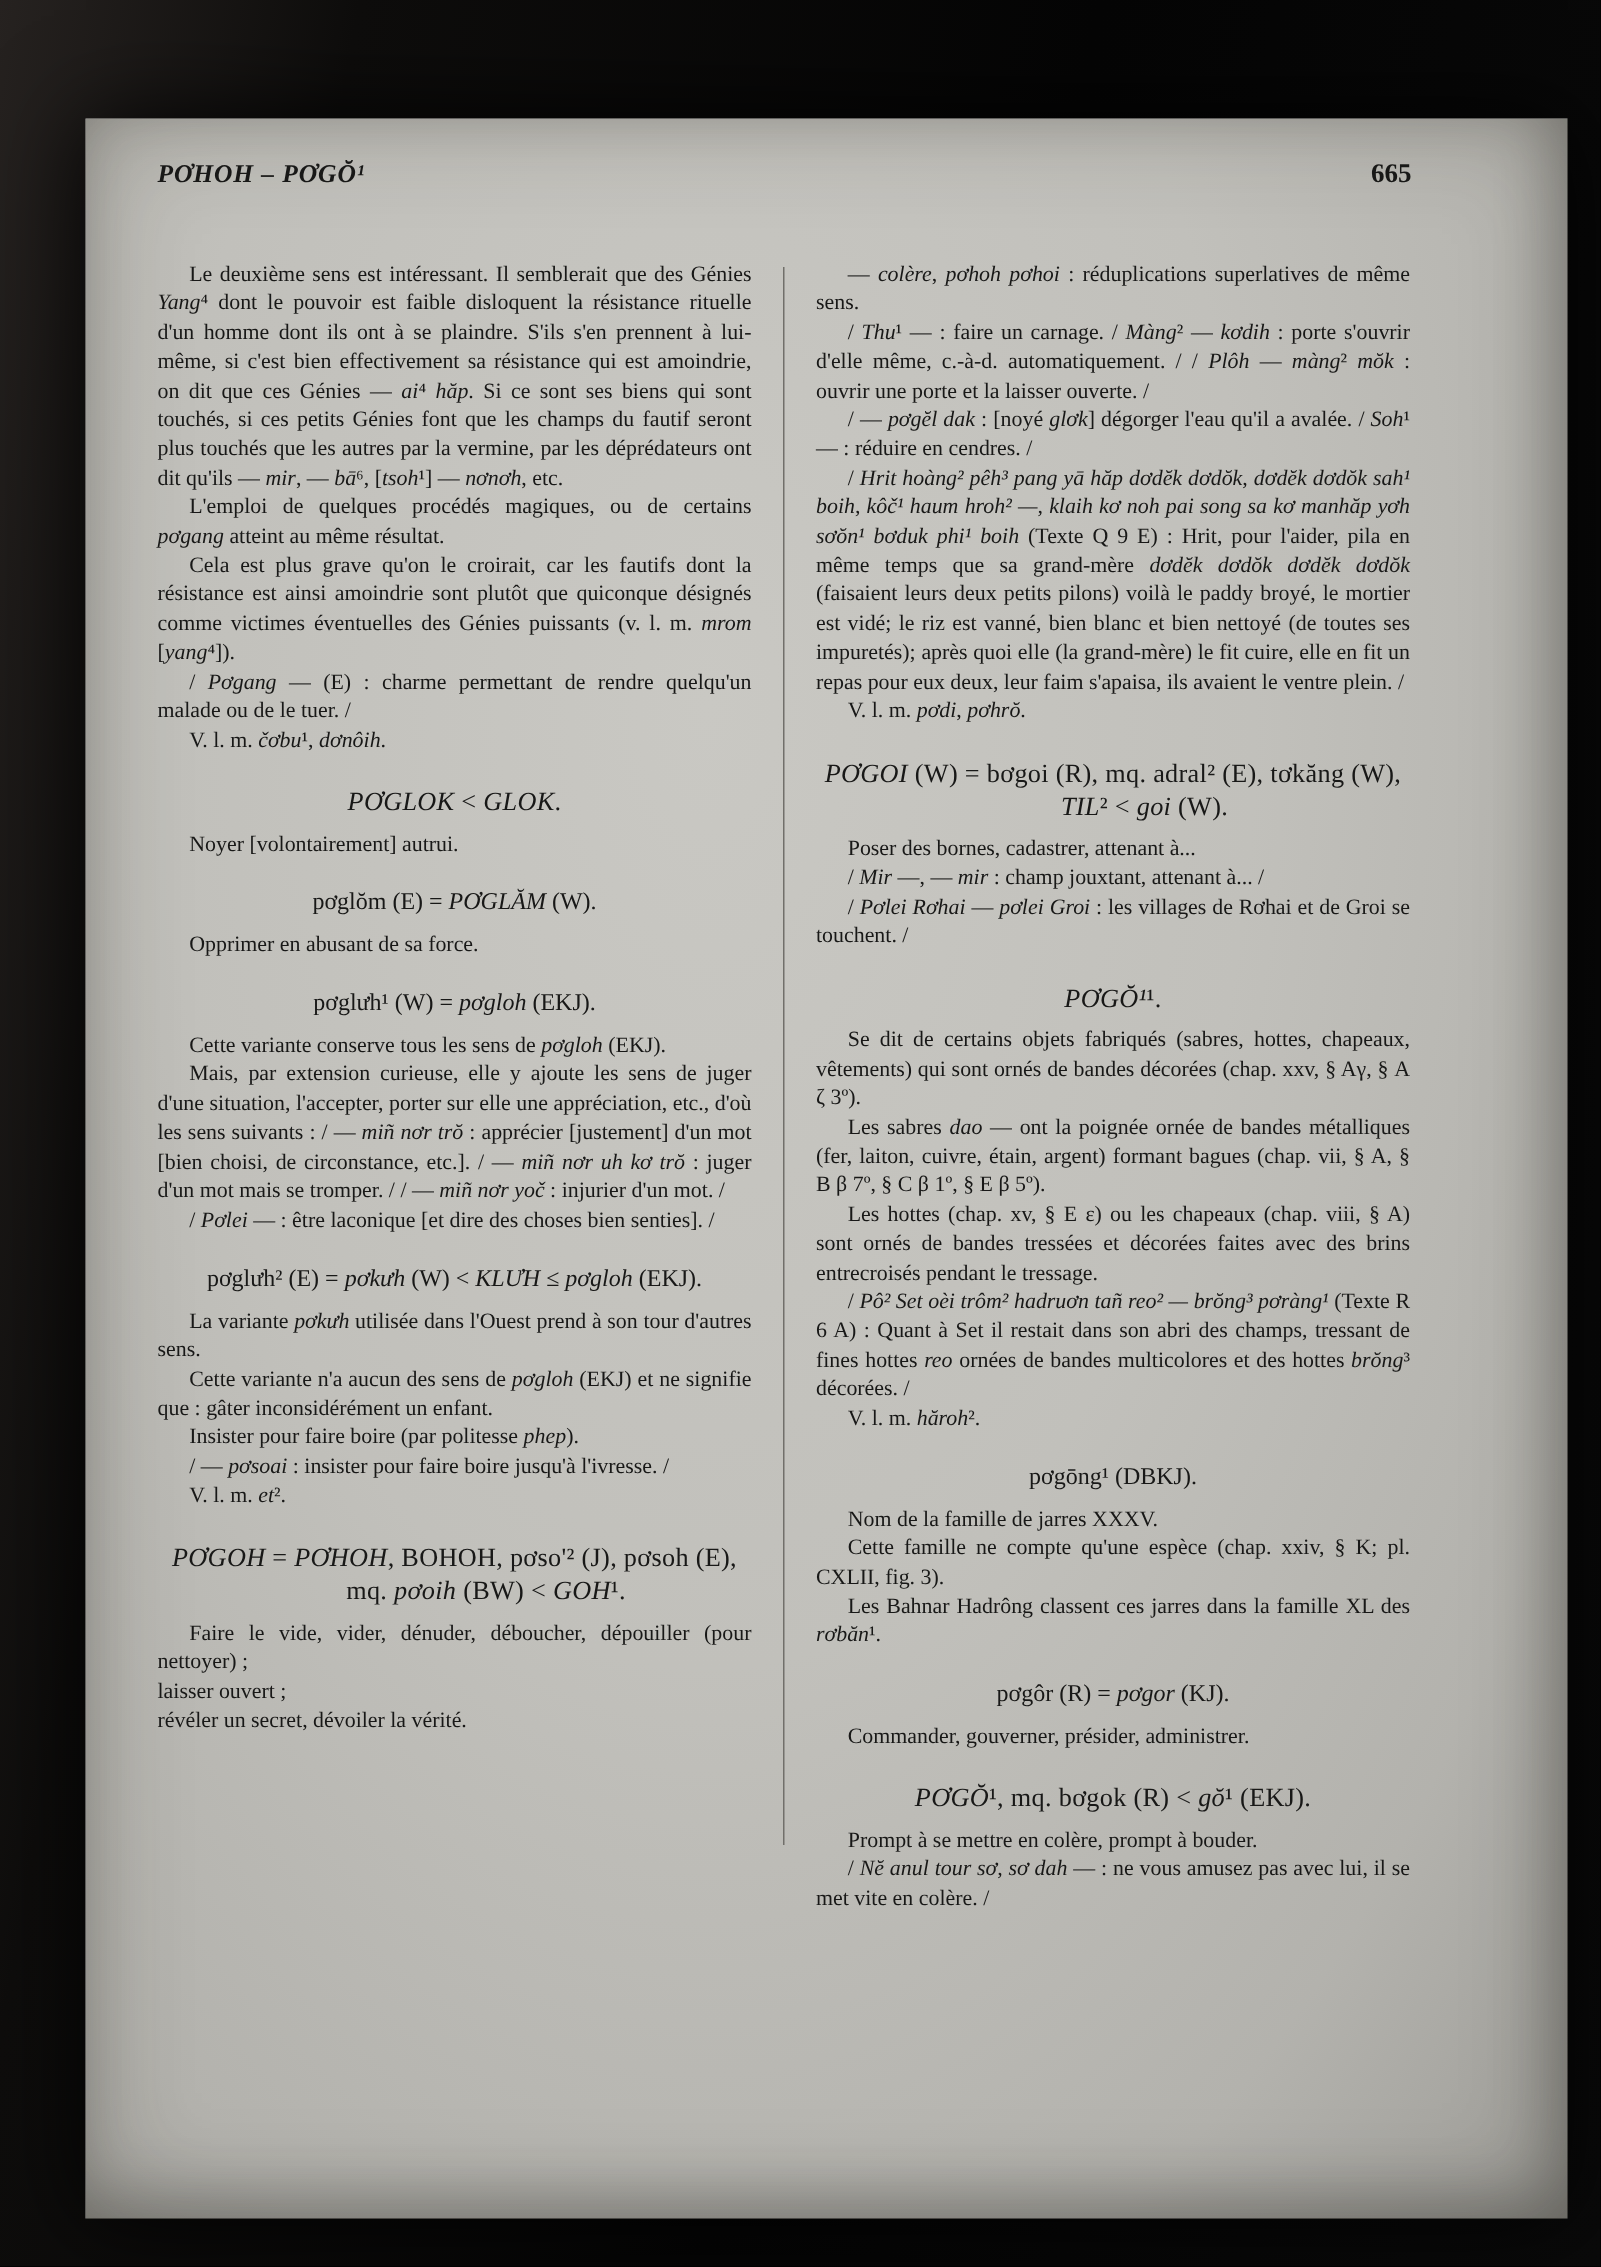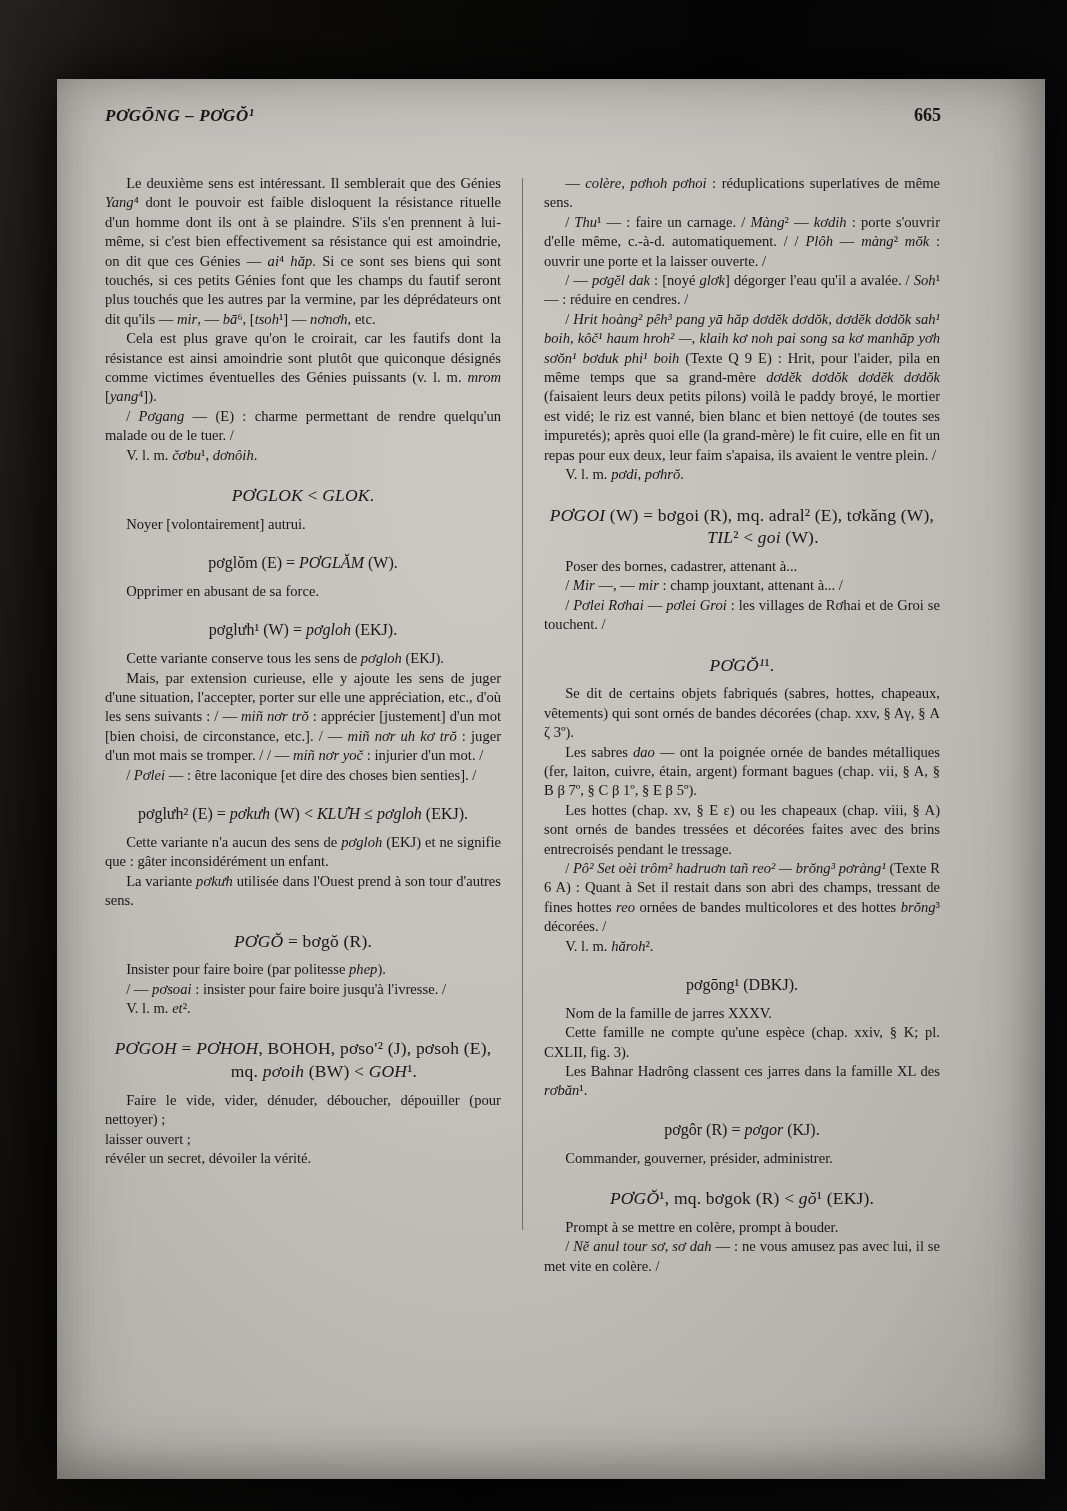--- a/index.html
+++ b/index.html
@@ -50,41 +50,41 @@
   }
   .entry.caps{font-size:17.5px;letter-spacing:.2px;}
   i{font-style:italic;}
 </style>
 </head>
 <body>
 
 <div class="photo">
   <div class="paper">
     <div class="running-head">
-      <span class="title">PƠGŌNG – PƠGŎ¹</span>
+      <span class="title">PƠHOH – PƠGŎ¹</span>
       <span class="pagenum">665</span>
     </div>
     <div class="columns">
       <div class="col">
           <p class="para">Le deuxième sens est intéressant. Il semblerait que des Génies <i>Yang</i>⁴ dont le pouvoir est faible disloquent la résistance rituelle d'un homme dont ils ont à se plaindre. S'ils s'en prennent à lui-même, si c'est bien effectivement sa résistance qui est amoindrie, on dit que ces Génies — <i>ai</i>⁴ <i>hăp</i>. Si ce sont ses biens qui sont touchés, si ces petits Génies font que les champs du fautif seront plus touchés que les autres par la vermine, par les déprédateurs ont dit qu'ils — <i>mir</i>, — <i>bā</i>⁶, [<i>tsoh</i>¹] — <i>nơnơh</i>, etc.</p>
+          <p class="para">L'emploi de quelques procédés magiques, ou de certains <i>pơgang</i> atteint au même résultat.</p>
           <p class="para">Cela est plus grave qu'on le croirait, car les fautifs dont la résistance est ainsi amoindrie sont plutôt que quiconque désignés comme victimes éventuelles des Génies puissants (v. l. m. <i>mrom</i> [<i>yang</i>⁴]).</p>
           <p class="para">/ <i>Pơgang</i> — (E) : charme permettant de rendre quelqu'un malade ou de le tuer. /</p>
           <p class="para">V. l. m. <i>čơbu</i>¹, <i>dơnôih</i>.</p>
           <h3 class="entry caps"><i>PƠGLOK</i> &lt; <i>GLOK</i>.</h3>
           <p class="para">Noyer [volontairement] autrui.</p>
           <h3 class="entry">pơglŏm (E) = <i>PƠGLĂM</i> (W).</h3>
           <p class="para">Opprimer en abusant de sa force.</p>
           <h3 class="entry">pơglưh¹ (W) = <i>pơgloh</i> (EKJ).</h3>
           <p class="para">Cette variante conserve tous les sens de <i>pơgloh</i> (EKJ).</p>
           <p class="para">Mais, par extension curieuse, elle y ajoute les sens de juger d'une situation, l'accepter, porter sur elle une appréciation, etc., d'où les sens suivants : / — <i>miñ nơr trŏ</i> : apprécier [justement] d'un mot [bien choisi, de circonstance, etc.]. / — <i>miñ nơr uh kơ trŏ</i> : juger d'un mot mais se tromper. / / — <i>miñ nơr yoč</i> : injurier d'un mot. /</p>
           <p class="para">/ <i>Pơlei</i> — : être laconique [et dire des choses bien senties]. /</p>
           <h3 class="entry">pơglưh² (E) = <i>pơkưh</i> (W) &lt; <i>KLƯH</i> ≤ <i>pơgloh</i> (EKJ).</h3>
+          <p class="para">La variante <i>pơkưh</i> utilisée dans l'Ouest prend à son tour d'autres sens.</p>
           <p class="para">Cette variante n'a aucun des sens de <i>pơgloh</i> (EKJ) et ne signifie que : gâter inconsidérément un enfant.</p>
-          <p class="para">La variante <i>pơkưh</i> utilisée dans l'Ouest prend à son tour d'autres sens.</p>
-          <h3 class="entry caps"><i>PƠGŎ</i> = bơgŏ (R).</h3>
           <p class="para">Insister pour faire boire (par politesse <i>phep</i>).</p>
           <p class="para">/ — <i>pơsoai</i> : insister pour faire boire jusqu'à l'ivresse. /</p>
           <p class="para">V. l. m. <i>et</i>².</p>
           <h3 class="entry caps"><i>PƠGOH</i> = <i>PƠHOH</i>, BOHOH, pơso'² (J), pơsoh (E), mq. <i>pơoih</i> (BW) &lt; <i>GOH</i>¹.</h3>
           <p class="para">Faire le vide, vider, dénuder, déboucher, dépouiller (pour nettoyer) ;</p>
           <p class="para noindent">laisser ouvert ;</p>
           <p class="para noindent">révéler un secret, dévoiler la vérité.</p>
         </div>
       <div class="col-divider"></div>
       <div class="col">

